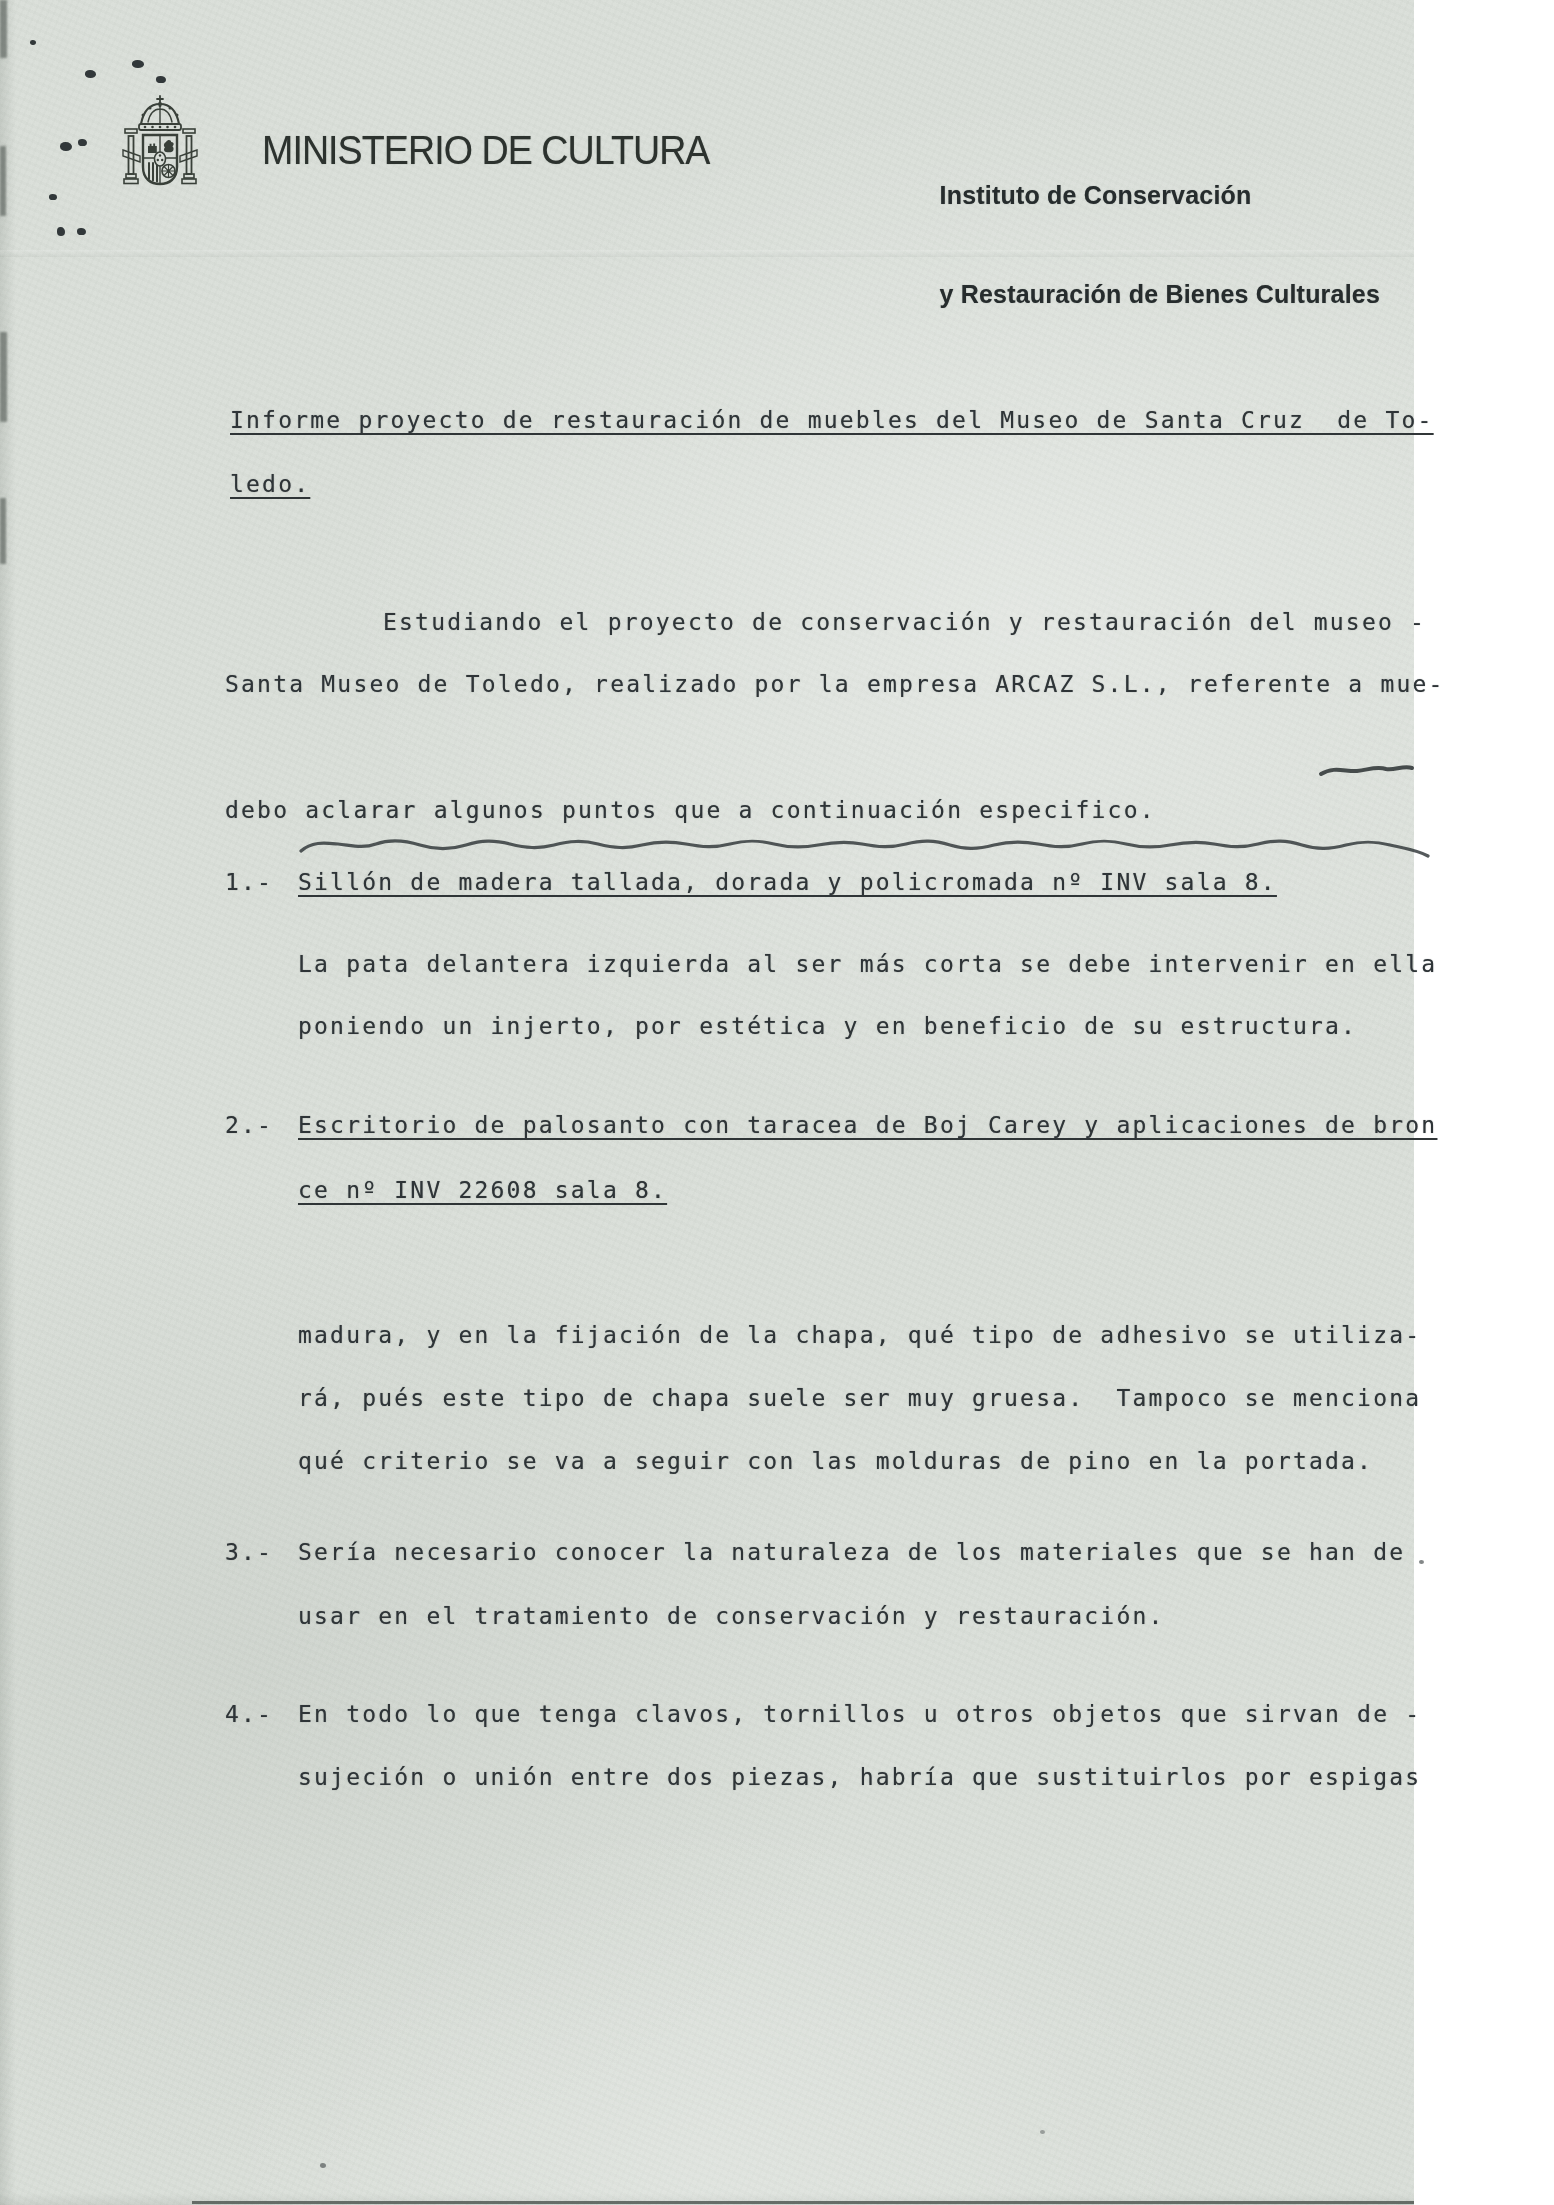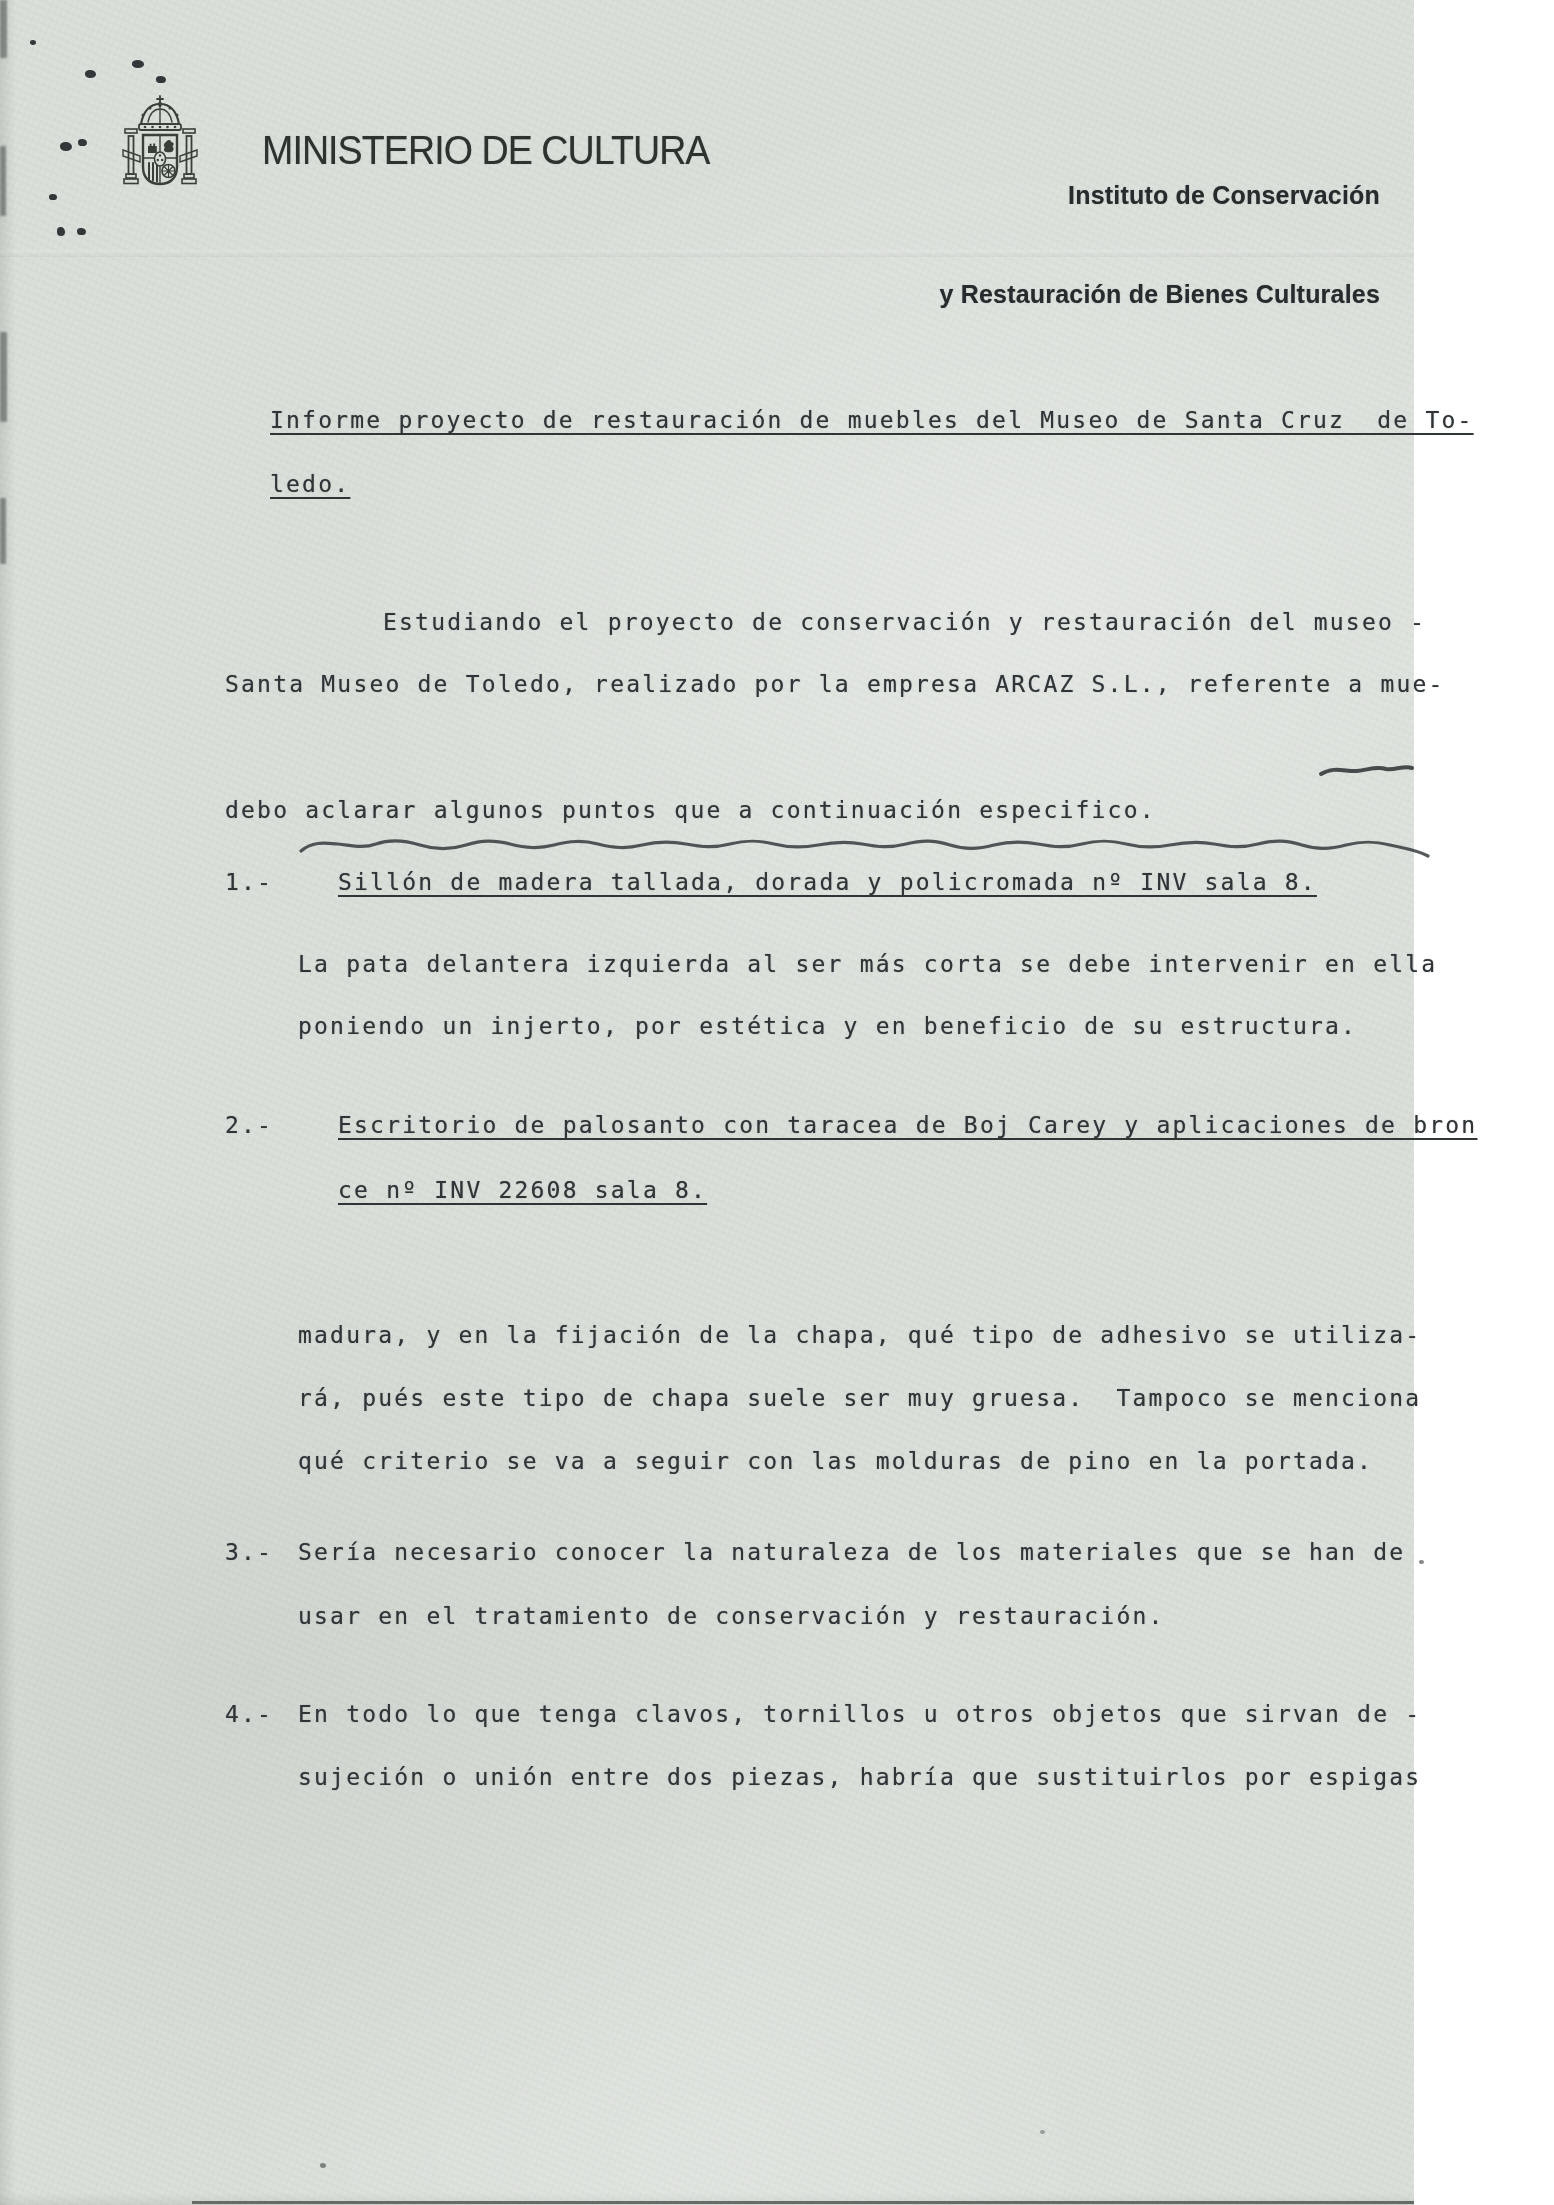--- a/index.html
+++ b/index.html
@@ -23,33 +23,32 @@
     font-size:23px;line-height:26px;letter-spacing:2.2px;
     white-space:pre;color:#2e3437;
     text-shadow:0 0 1px rgba(46,52,55,.5);
   }
   .u{
     text-decoration:underline;
     text-decoration-thickness:2.2px;
     text-underline-offset:5px;
     text-decoration-skip-ink:none;
     text-decoration-color:rgba(40,46,48,.92);
-    margin-left:40px;
   }
   .num{display:inline-block;width:73px;}
   .ministry{
     position:absolute;left:262px;top:128px;
     font-family:"Liberation Sans",sans-serif;
     font-size:40px;line-height:44px;font-weight:400;letter-spacing:-1px;
     color:#2c322e;transform:scaleX(.94);transform-origin:left top;
     text-shadow:0 0 1px rgba(44,50,46,.45);
     white-space:pre;
   }
   .institute{
-    position:absolute;right:34px;top:113px;text-align:right;
+    position:absolute;right:34px;top:113px;
     font-family:"Liberation Sans",sans-serif;
     font-size:25px;line-height:33px;font-weight:700;letter-spacing:.2px;
     color:#262c2d;text-shadow:0 0 1px rgba(38,44,45,.4);
     white-space:pre;
   }
   .logo{position:absolute;left:110px;top:92px;width:100px;height:106px;}
   .speck{position:absolute;background:#32383a;border-radius:45% 55% 50% 50%;filter:blur(.4px);}
   .edge{position:absolute;background:#454c47;opacity:.55;filter:blur(1px);}
   .bottomline{position:absolute;left:192px;right:0;bottom:1px;height:3px;background:#535b55;opacity:.85;filter:blur(.4px);}
   .crease{position:absolute;left:0;right:0;top:250px;height:7px;opacity:.45;

